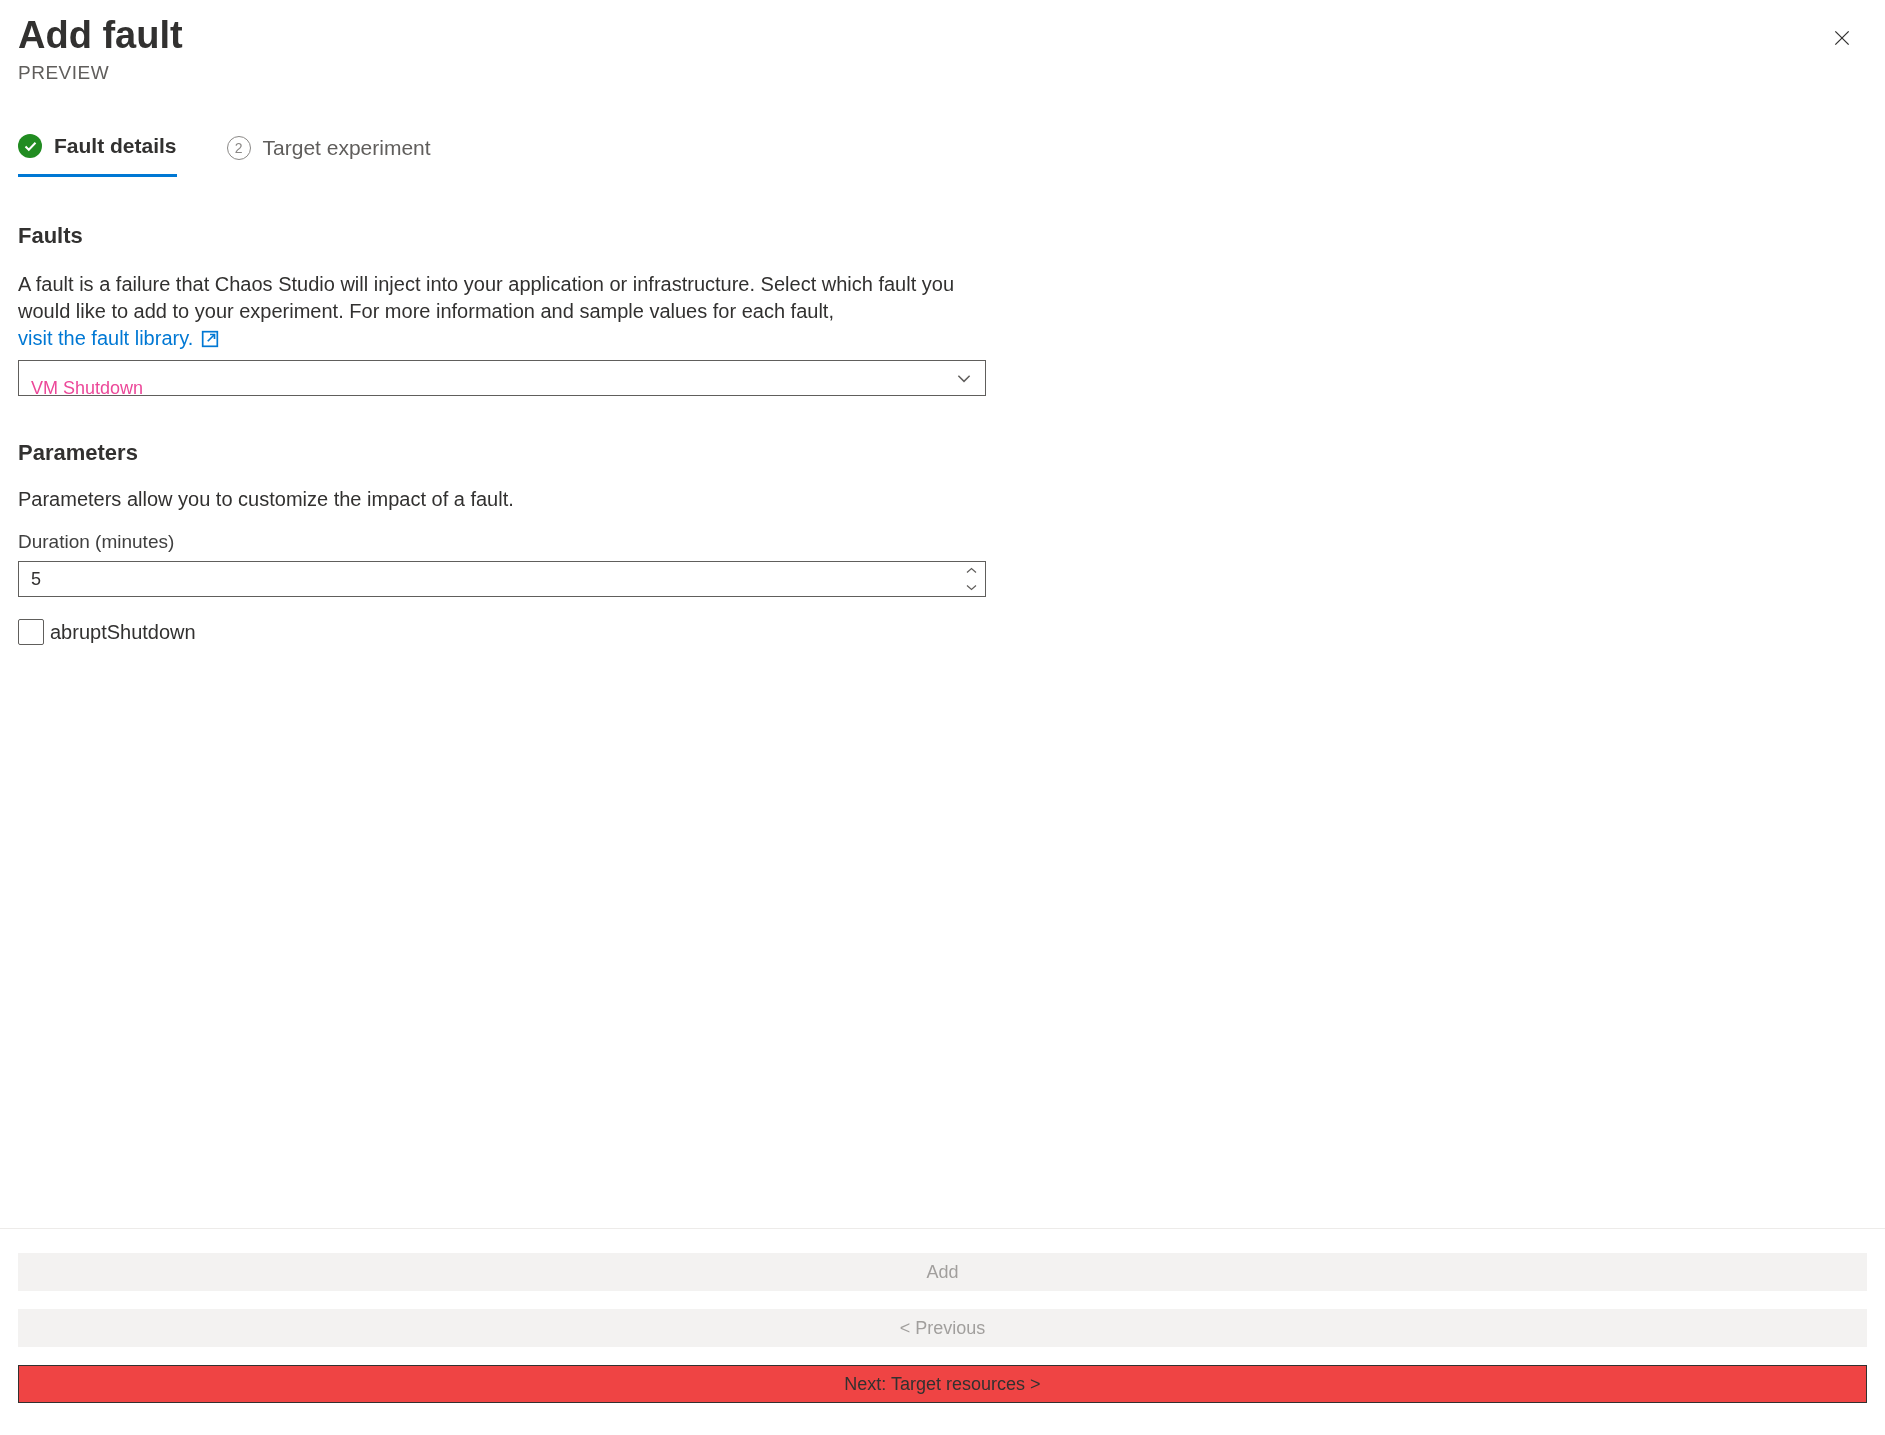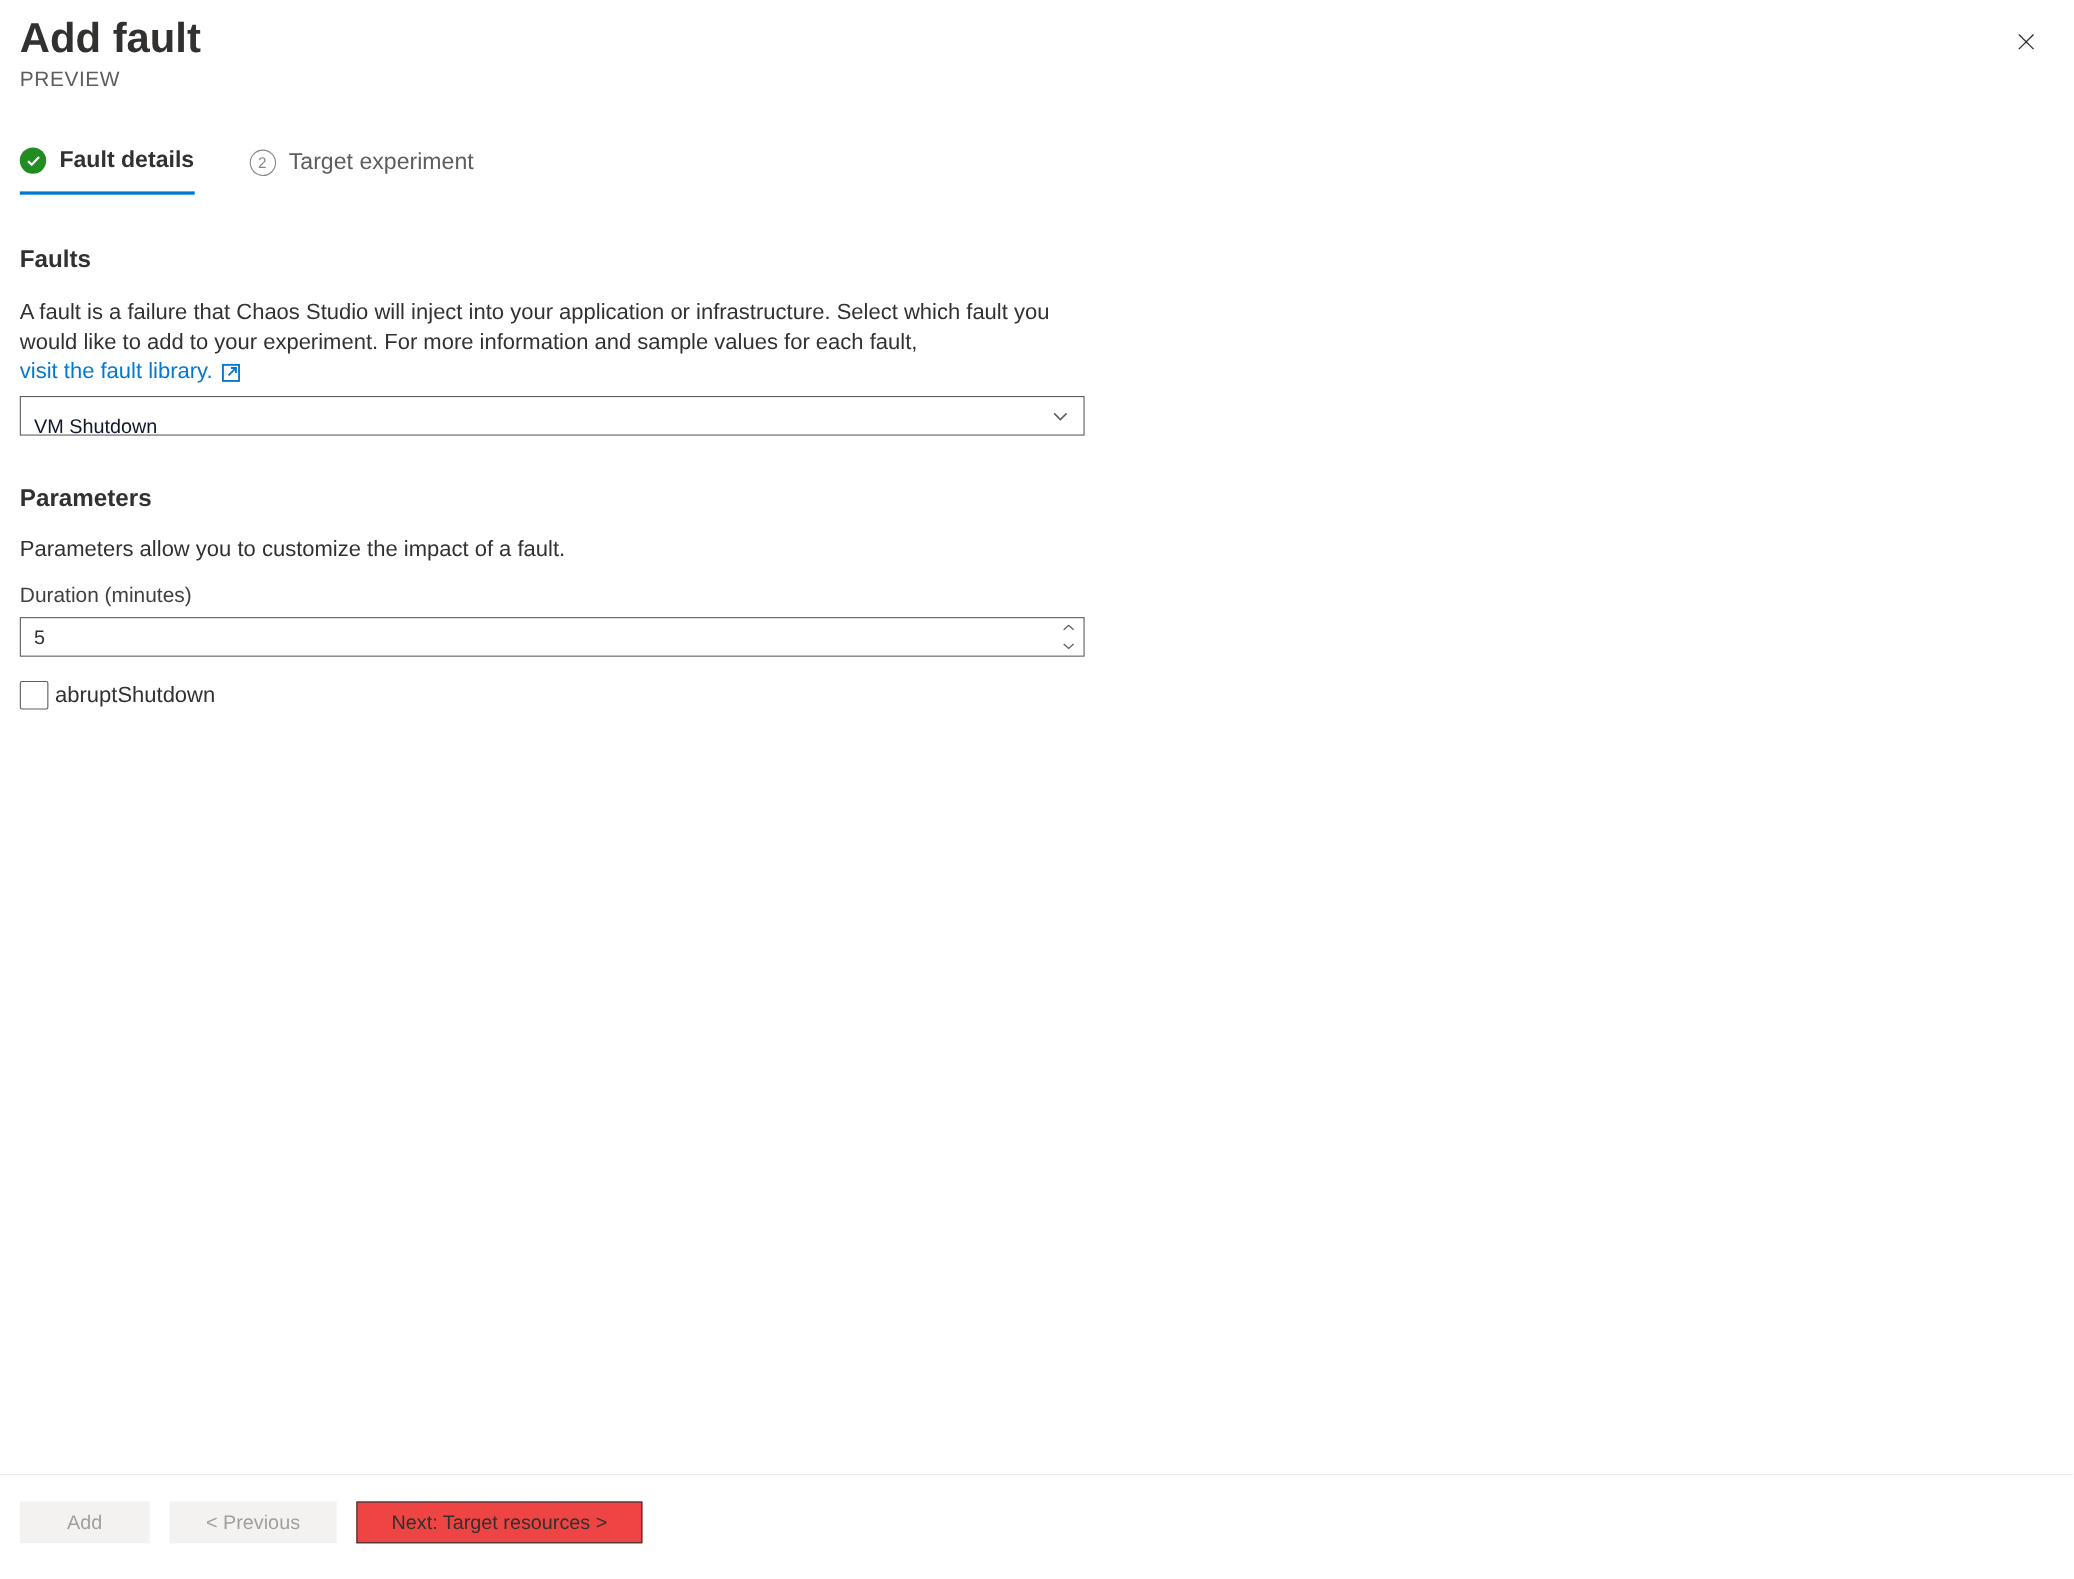--- a/index.html
+++ b/index.html
@@ -148,21 +148,21 @@
       display: flex;
       align-items: center;
       justify-content: space-between;
       padding: 0 12px;
       cursor: pointer;
       margin-top: 8px;
       background: #fff;
     }
     .select-value {
       font-size: 18px;
-      color: #0f172a;
+      color: #ec4899;
       margin-top: 20px;
     }
     .chevron-down {
       width: 18px;
       height: 18px;
       color: #605e5c;
     }
     .param-description {
       font-size: 20px;
       color: #323130;
@@ -230,20 +230,21 @@
     .footer-bar {
       position: absolute;
       left: 0;
       right: 0;
       bottom: 0;
       border-top: 1px solid #edebe9;
       padding: 24px 18px 32px 18px;
       display: flex;
       gap: 18px;
       background: #fff;
+      flex-direction: column;
     }
     .footer-btn {
       height: 38px;
       padding: 0 20px;
       font-size: 18px;
       font-family: inherit;
       border: none;
       cursor: pointer;
       display: flex;
       align-items: center;

